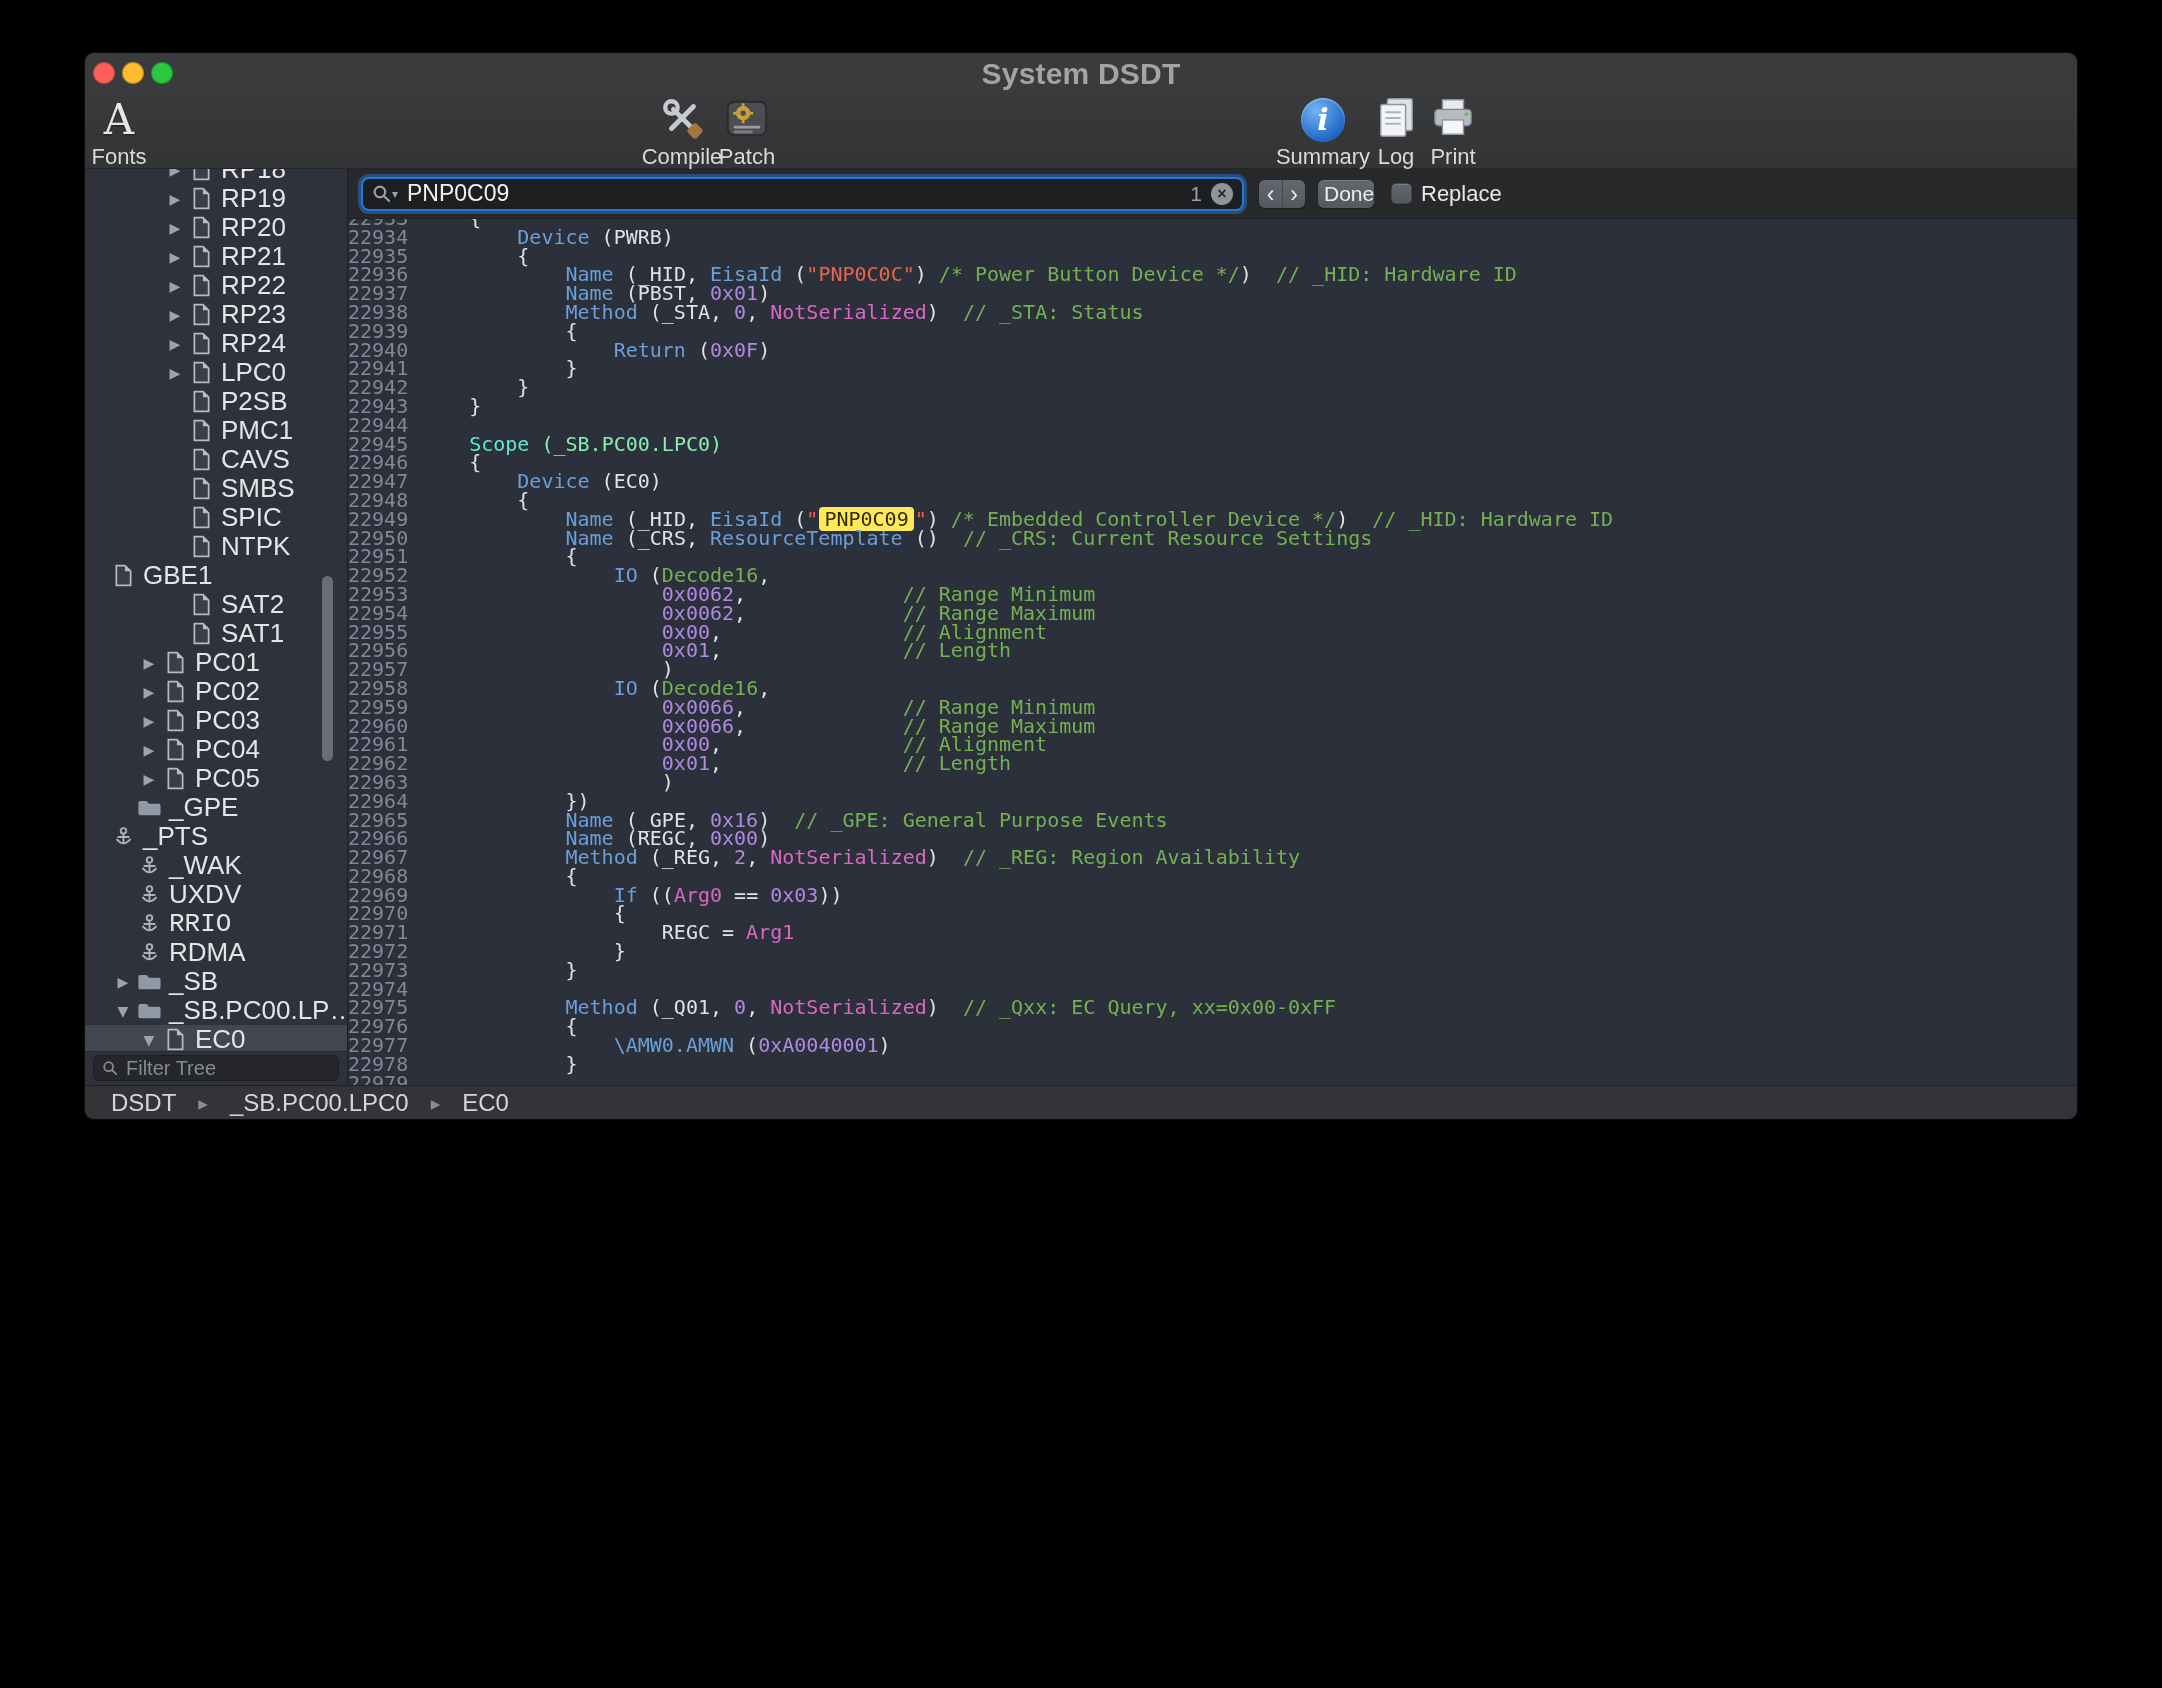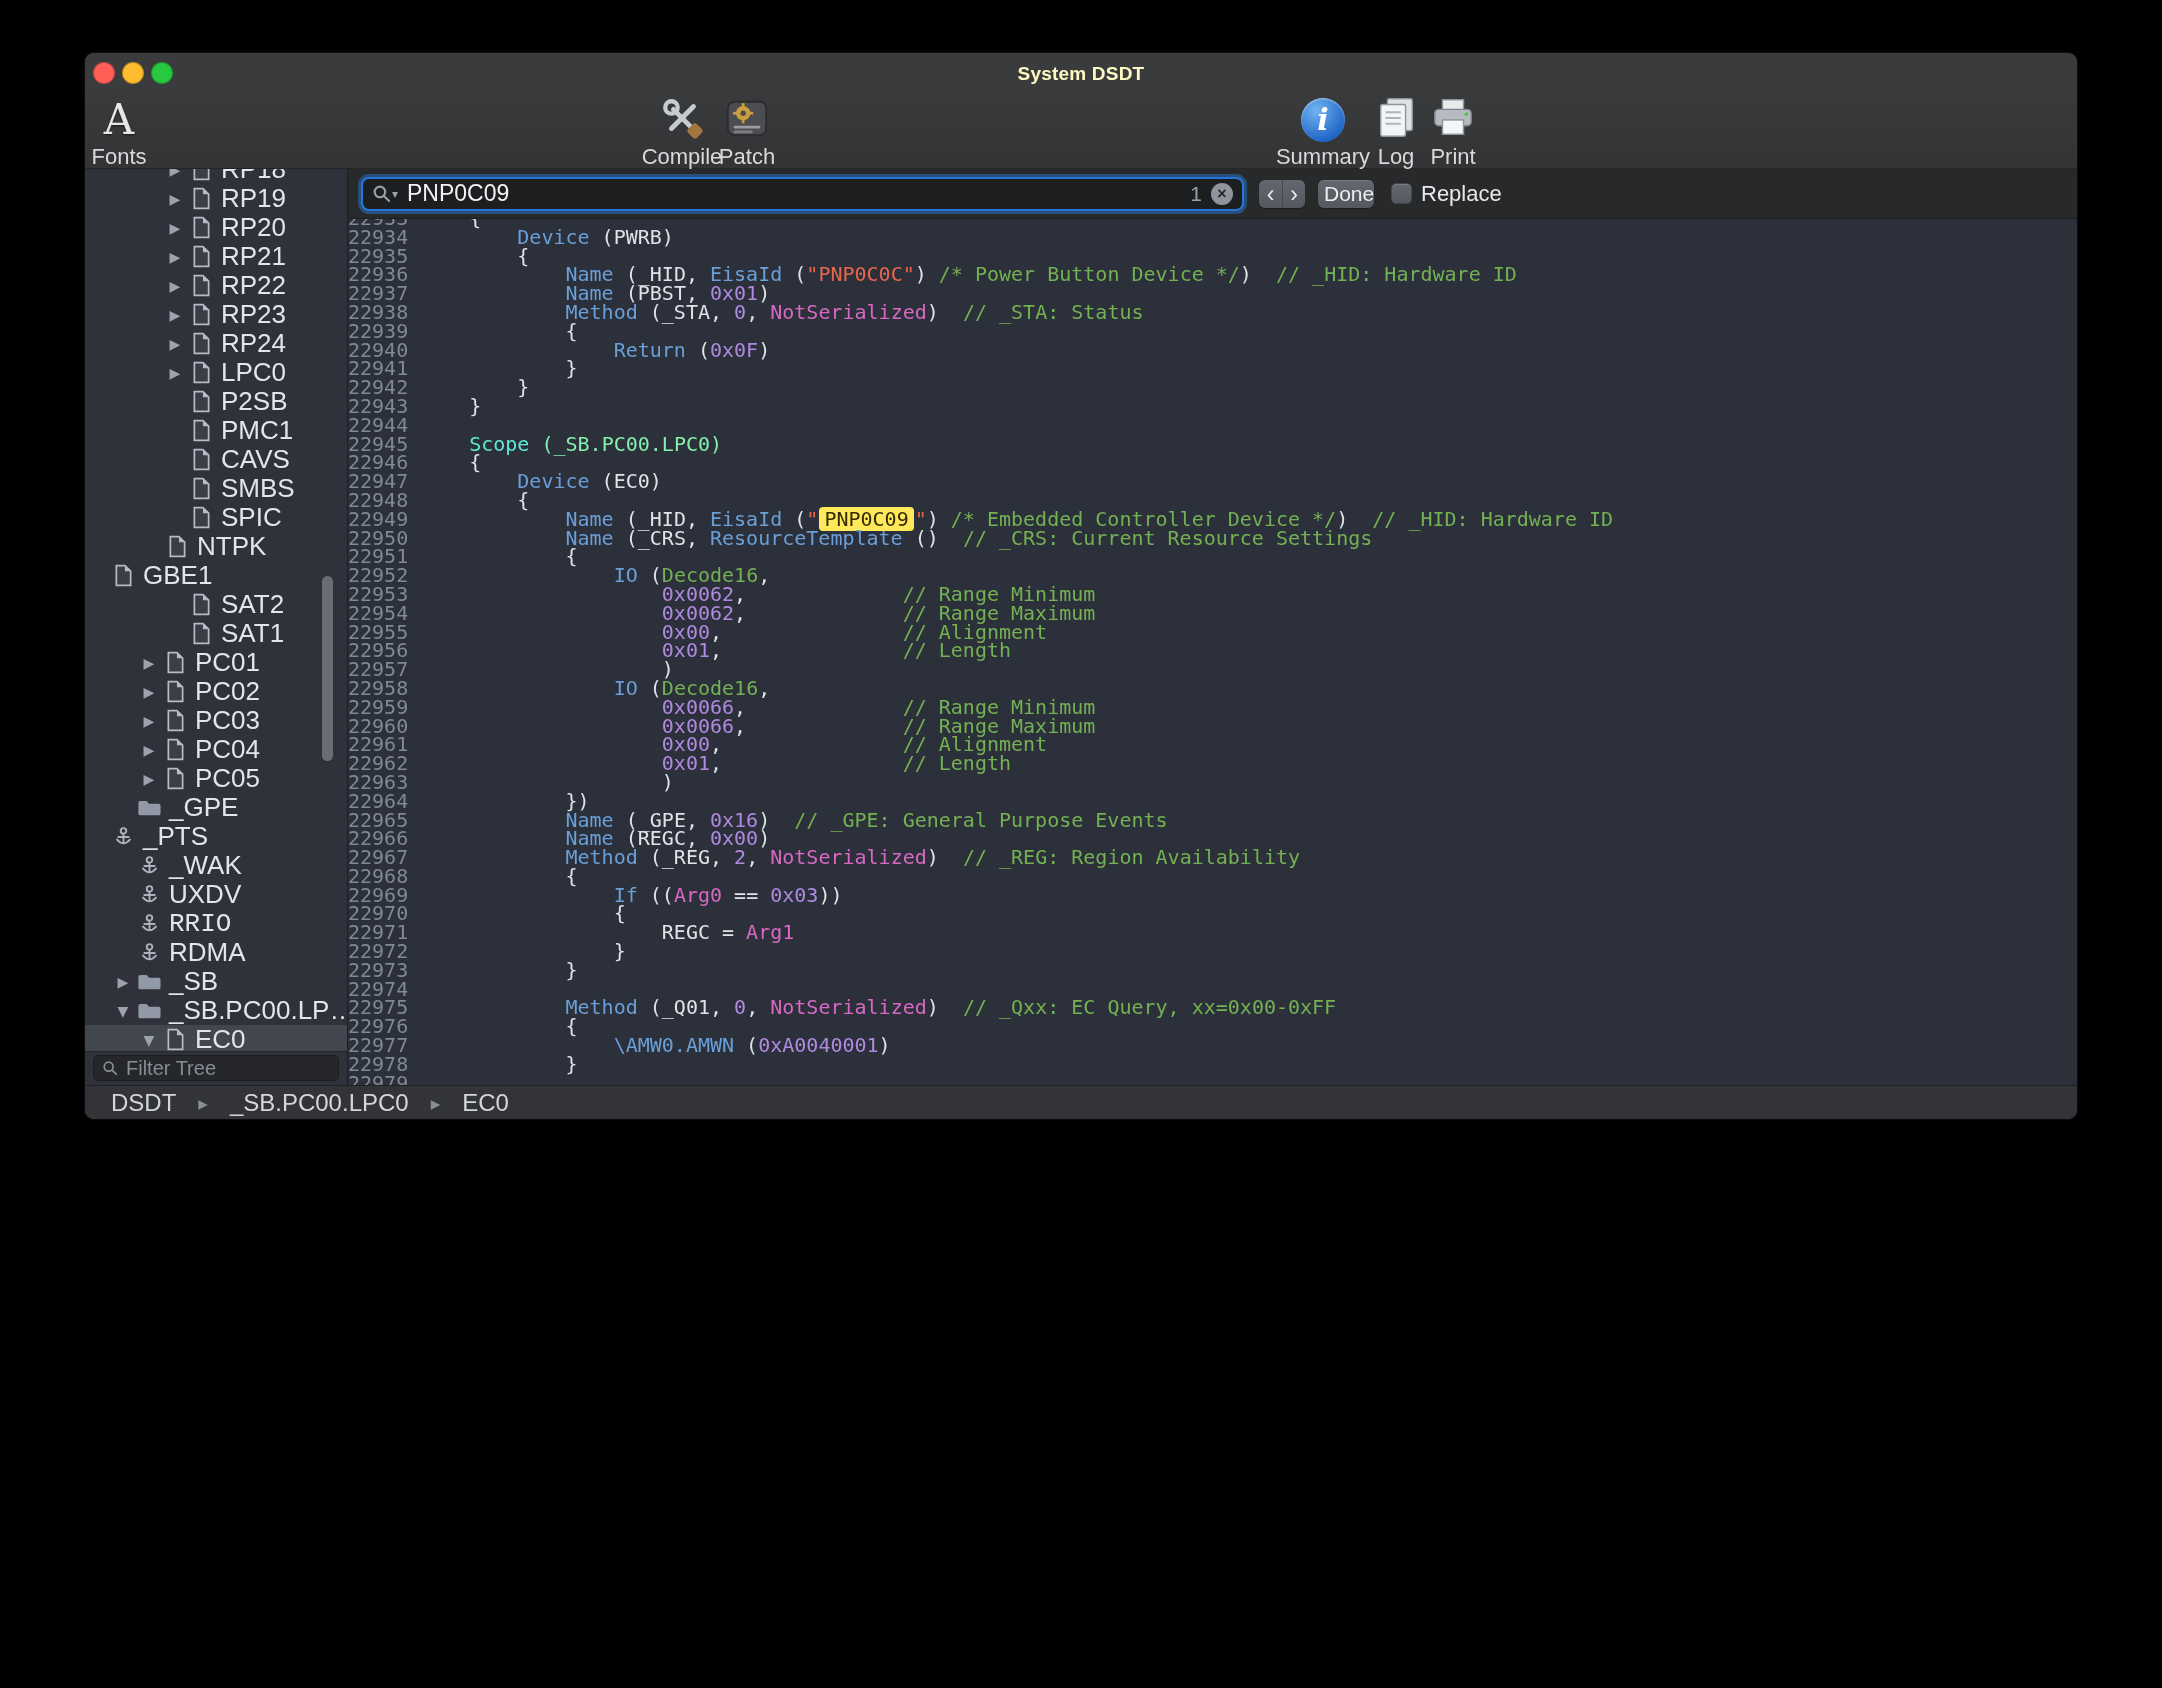--- a/index.html
+++ b/index.html
@@ -9,21 +9,21 @@
           overflow:hidden;display:flex;flex-direction:column;background:#2b303a;
           border:1px solid #0c0c0d;box-shadow:0 24px 70px rgba(0,0,0,.65);box-sizing:border-box;}
   
   .titlebar{height:40px;flex:none;background:#3a3b3d;position:relative;}
   .traffic{position:absolute;left:8px;top:9px;display:flex;gap:7px;}
   .light{width:22px;height:22px;border-radius:50%;display:inline-block;box-sizing:border-box;border:1px solid rgba(0,0,0,.25);}
   .light.red{background:#ff5f57;}
   .light.yellow{background:#febc2e;}
   .light.green{background:#28c840;}
   .title{position:absolute;left:0;right:0;top:0;height:40px;line-height:42px;text-align:center;
-         color:#fef9c3;font-size:19px;font-weight:700;letter-spacing:.2px;}
+         color:#a3a3a3;font-size:30px;font-weight:700;letter-spacing:.2px;}
   
   .toolbar{height:76px;flex:none;background:linear-gradient(#393a3c,#333436);position:relative;
            border-bottom:1px solid #242527;box-sizing:border-box;}
   .tb-group{position:absolute;top:3px;display:flex;}
   .tb-left{left:2px;}
   .tb-mid{left:565px;gap:1px;}
   .tb-right{left:1193px;gap:2px;}
   .tb-item{display:flex;flex-direction:column;align-items:center;justify-content:flex-start;cursor:default;}
   .tb-item.w64{width:64px;} .tb-item.w90{width:90px;}
   .tb-item.w52{width:52px;} .tb-item.w58{width:58px;}
@@ -325,21 +325,21 @@
               <div class="tree-row" style="padding-left: 78px;">
                 <span class="disclosure"></span>
                 <span class="tree-icon">
                   <svg width="19" height="23" viewBox="0 0 20 24">
                     <path d="M2.5 1.5 h9 l6 6 v15 h-15 z" fill="#3a3e47" stroke="#b6bcc6" stroke-width="1.8"></path>
                     <path d="M11.5 1.5 l6 6 h-6 z" fill="#b6bcc6"></path>
                   </svg>
                 </span>
                 <span class="tree-label">SPIC</span>
               </div>
-              <div class="tree-row" style="padding-left: 54px;">
+              <div class="tree-row" style="padding-left: 78px;">
                 <span class="disclosure"></span>
                 <span class="tree-icon">
                   <svg width="19" height="23" viewBox="0 0 20 24">
                     <path d="M2.5 1.5 h9 l6 6 v15 h-15 z" fill="#3a3e47" stroke="#b6bcc6" stroke-width="1.8"></path>
                     <path d="M11.5 1.5 l6 6 h-6 z" fill="#b6bcc6"></path>
                   </svg>
                 </span>
                 <span class="tree-label">NTPK</span>
               </div>
               <div class="tree-row" style="">

